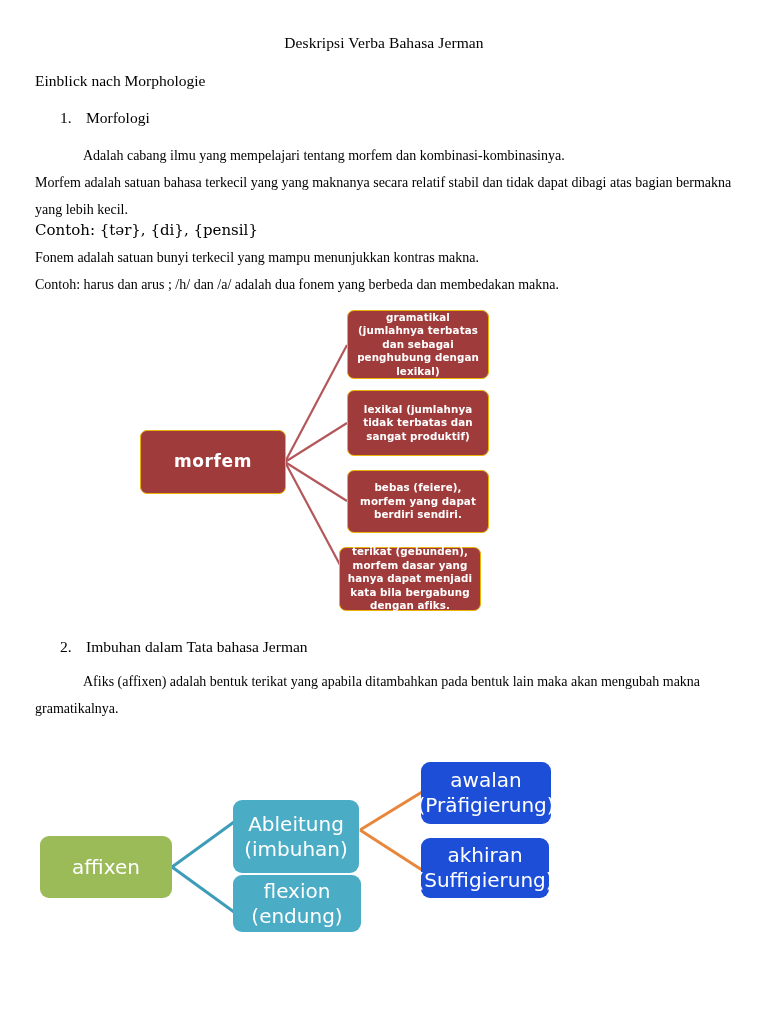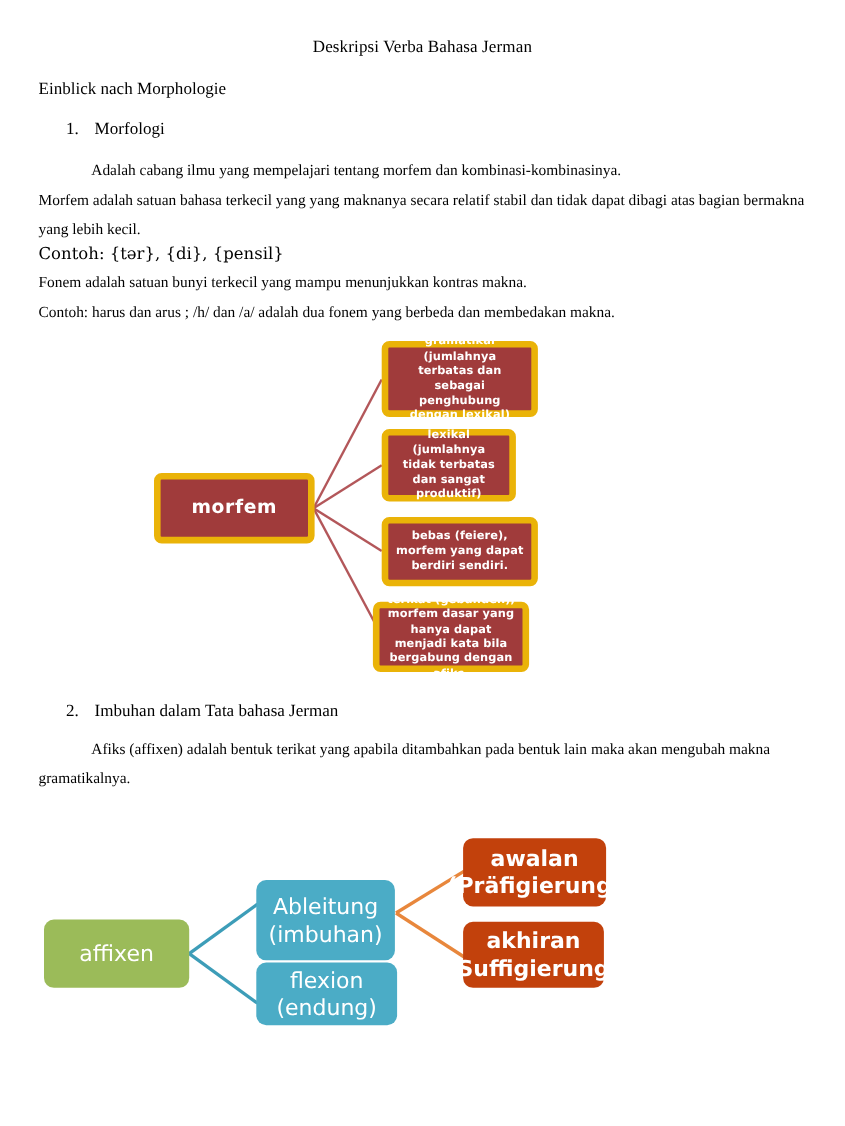--- a/index.html
+++ b/index.html
@@ -91,21 +91,21 @@
     justify-content: center;
     text-align: center;
     color: #ffffff;
     font-family: "DejaVu Sans", "Liberation Sans", sans-serif;
     padding: 2px 6px;
   }
 
   
   .node.red {
     background: #A03B3B;
-    border: 6px solid #eab308;
+    border: 1px solid #eab308;
     border-radius: 7px;
     font-size: 10.3px;
     line-height: 13.4px;
     font-weight: 600;
     letter-spacing: 0.1px;
   }
   .node.red.root {
     font-size: 17px;
     letter-spacing: 0.6px;
   }
@@ -117,25 +117,24 @@
     font-size: 20px;
     line-height: 25px;
   }
   .node.blue {
     background: #4BACC6;
     border-radius: 9px;
     font-size: 20px;
     line-height: 25px;
   }
   .node.orange {
-    background: #c2410c;
+    background: #1d4ed8;
     border-radius: 9px;
     font-size: 20px;
     line-height: 25px;
-    font-weight: bold;
   }
 </style>
 </head>
 <body>
 
 <div class="page">
 
   <div class="doc-title">Deskripsi Verba Bahasa Jerman</div>
 
   <div class="heading-line" style="top:71px;">Einblick nach Morphologie</div>
@@ -161,21 +160,21 @@
       <line x1="147" y1="157" x2="209" y2="40" stroke="#B3575A" stroke-width="2.2"></line>
       <line x1="147" y1="157" x2="209" y2="118" stroke="#B3575A" stroke-width="2.2"></line>
       <line x1="147" y1="157" x2="209" y2="196" stroke="#B3575A" stroke-width="2.2"></line>
       <line x1="147" y1="157" x2="209" y2="273" stroke="#B3575A" stroke-width="2.2"></line>
     </svg>
 
     <div class="node red root" style="left:2px; top:125px; width:146px; height:64px;">morfem</div>
 
     <div class="node red" style="left:209px; top:5px; width:142px; height:69px;">gramatikal (jumlahnya terbatas dan sebagai penghubung dengan lexikal)</div>
 
-    <div class="node red" style="left:209px; top:85px; width:122px; height:66px;">lexikal (jumlahnya tidak terbatas dan sangat produktif)</div>
+    <div class="node red" style="left:209px; top:85px; width:142px; height:66px;">lexikal (jumlahnya tidak terbatas dan sangat produktif)</div>
 
     <div class="node red" style="left:209px; top:165px; width:142px; height:63px;">bebas (feiere), morfem yang dapat berdiri sendiri.</div>
 
     <div class="node red" style="left:201px; top:242px; width:142px; height:64px;">terikat (gebunden), morfem dasar yang hanya dapat menjadi kata bila bergabung dengan afiks.</div>
   </div>
 
   <div class="ol-item" style="top:637px;">
     <span class="num">2.</span><span>Imbuhan dalam Tata bahasa Jerman</span>
   </div>
 

